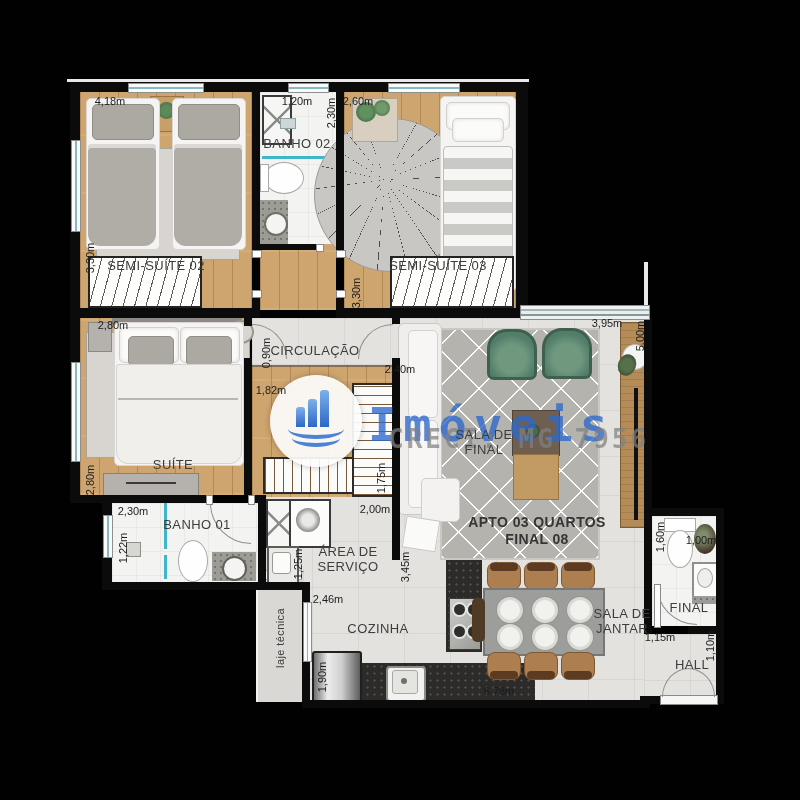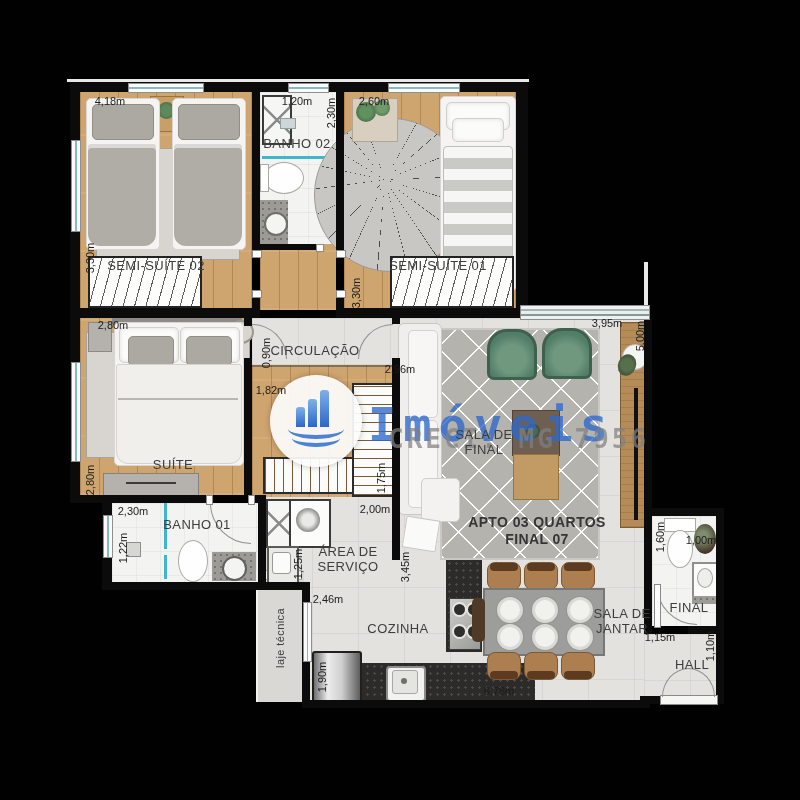--- a/index.html
+++ b/index.html
@@ -280,45 +280,45 @@
     <div class="bar" style="left:38px;top:24px;width:9px;height:28px"></div>
     <div class="bar" style="left:50px;top:15px;width:9px;height:37px"></div>
     <div class="wave" style="left:18px;top:44px;width:56px;height:16px"></div>
     <div class="wave" style="left:22px;top:54px;width:48px;height:14px"></div>
   </div>
   <span class="wm-line wm-brand" style="left:368px;top:397px">Imóveis</span>
   <span class="wm-line wm-creci" style="left:388px;top:424px">CRECI: MG 7956</span>
 
   <span class="lbl" style="left:156px;top:265px">SEMI-SUÍTE 02</span>
   <span class="lbl" style="left:297px;top:143px">BANHO 02</span>
-  <span class="lbl" style="left:438px;top:265px">SEMI-SUÍTE 01</span>
+  <span class="lbl" style="left:438px;top:265px">SEMI-SUÍTE 03</span>
   <span class="lbl" style="left:315px;top:350px">CIRCULAÇÃO</span>
   <span class="lbl" style="left:173px;top:464px">SUÍTE</span>
   <span class="lbl" style="left:197px;top:524px">BANHO 01</span>
   <span class="lbl" style="left:348px;top:551px">ÁREA DE</span>
   <span class="lbl" style="left:348px;top:566px">SERVIÇO</span>
   <span class="lbl" style="left:484px;top:434px">SALA DE</span>
   <span class="lbl" style="left:484px;top:449px">FINAL</span>
-  <span class="lbl" style="left:398px;top:628px">COZINHA</span>
+  <span class="lbl" style="left:378px;top:628px">COZINHA</span>
   <span class="lbl" style="left:622px;top:613px">SALA DE</span>
   <span class="lbl" style="left:622px;top:628px">JANTAR</span>
   <span class="lbl" style="left:689px;top:607px">FINAL</span>
   <span class="lbl" style="left:692px;top:664px">HALL</span>
   <span class="lbl v" style="left:280px;top:638px;font-size:11px">laje técnica</span>
   <span class="title" style="left:537px;top:522px">APTO 03 QUARTOS</span>
-  <span class="title" style="left:537px;top:539px">FINAL 07</span>
+  <span class="title" style="left:537px;top:539px">FINAL 08</span>
 
   <span class="dim" style="left:110px;top:101px">4,18m</span>
   <span class="dim v" style="left:90px;top:258px">3,30m</span>
   <span class="dim" style="left:297px;top:101px">1,20m</span>
   <span class="dim v" style="left:331px;top:113px">2,30m</span>
-  <span class="dim" style="left:374px;top:101px">2,60m</span>
+  <span class="dim" style="left:358px;top:101px">2,60m</span>
   <span class="dim v" style="left:356px;top:293px">3,30m</span>
   <span class="dim v" style="left:266px;top:353px">0,90m</span>
-  <span class="dim" style="left:400px;top:369px">2,96m</span>
+  <span class="dim" style="left:400px;top:369px">2,40m</span>
   <span class="dim" style="left:271px;top:390px">1,82m</span>
   <span class="dim" style="left:113px;top:325px">2,80m</span>
   <span class="dim v" style="left:90px;top:480px">2,80m</span>
   <span class="dim v" style="left:381px;top:478px">1,75m</span>
   <span class="dim" style="left:607px;top:323px">3,95m</span>
   <span class="dim v" style="left:640px;top:336px">5,00m</span>
   <span class="dim" style="left:133px;top:511px">2,30m</span>
   <span class="dim v" style="left:123px;top:548px">1,22m</span>
   <span class="dim" style="left:375px;top:509px">2,00m</span>
   <span class="dim v" style="left:298px;top:564px">1,25m</span>

